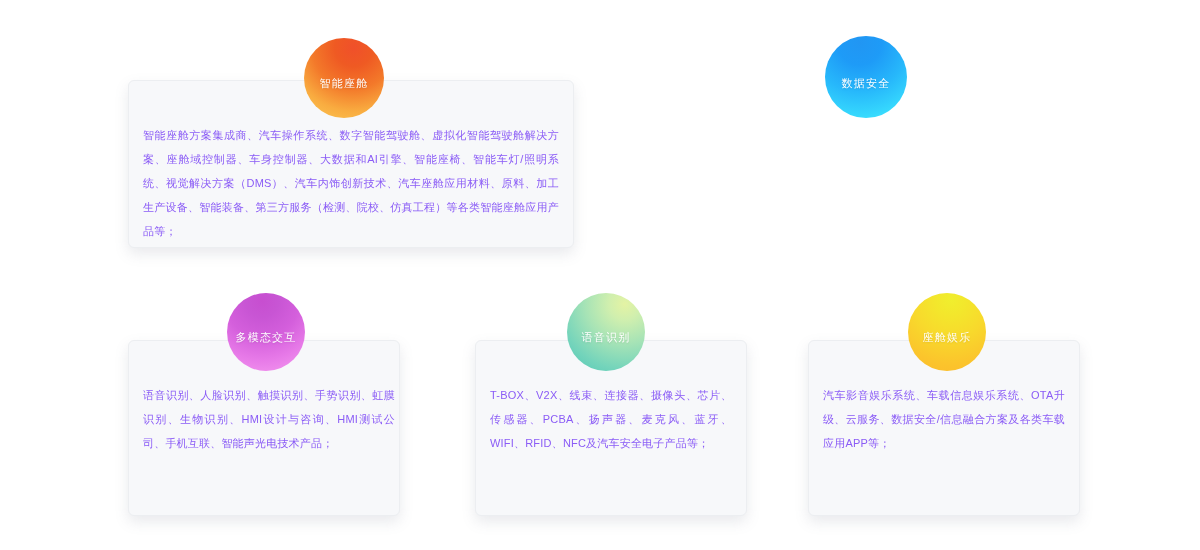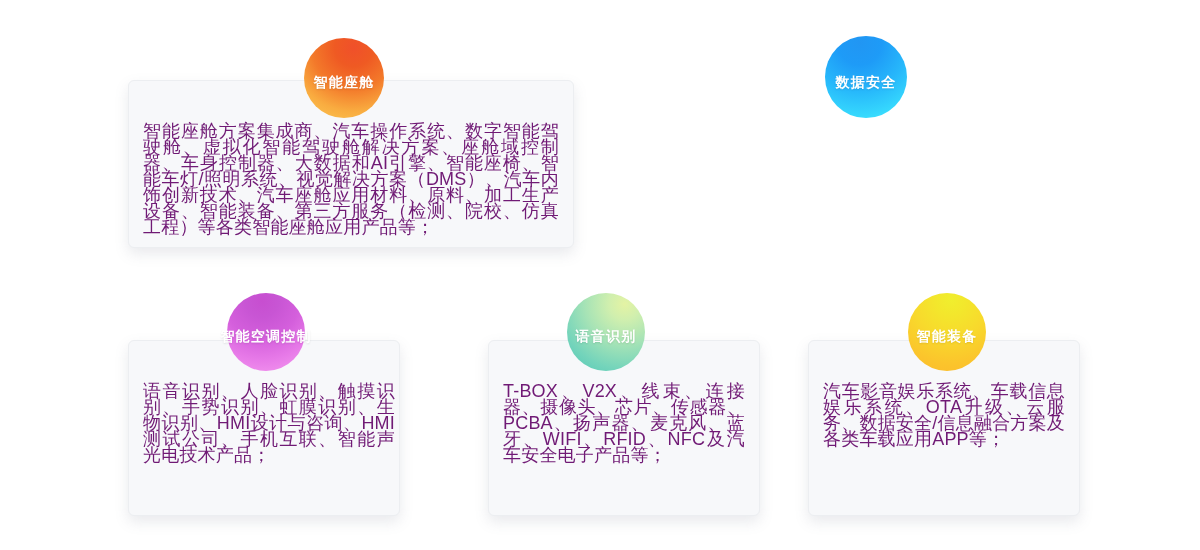--- a/index.html
+++ b/index.html
@@ -25,43 +25,43 @@
     background: #f7f8fa;
     border: 1px solid #eceef1;
     border-radius: 6px;
     box-shadow: 0 6px 14px rgba(120, 125, 140, 0.16);
   }
 
   .card-body {
     position: absolute;
     left: 0;
     right: 0;
-    color: #701a75;
-    font-size: 18px;
-    line-height: 16px;
+    color: #8b5cf6;
+    font-size: 11px;
+    line-height: 24px;
     text-align: justify;
     text-justify: inter-ideograph;
     letter-spacing: 0.2px;
     white-space: pre-wrap;
   }
 
   
   .badge {
     position: absolute;
     border-radius: 50%;
     display: flex;
     align-items: center;
     justify-content: center;
     z-index: 5;
   }
 
   .badge-label {
     color: #ffffff;
-    font-size: 14px;
-    font-weight: bold;
+    font-size: 11px;
+    font-weight: normal;
     letter-spacing: 1.2px;
     text-shadow: 0 1px 2px rgba(0, 0, 0, 0.10);
     white-space: nowrap;
     transform: translateY(4px);
   }
 
   
   #card-smart-cockpit {
     left: 128px;  top: 80px;
     width: 446px; height: 168px;
@@ -102,21 +102,21 @@
   }
 
   #badge-multimodal {
     left: 227px; top: 293px;
     width: 78px; height: 78px;
     background: radial-gradient(circle at 45% 10%, #c74ed0 0%, #c855d4 20%, #d45fdc 45%, #e77ae8 72%, #f59bf0 100%);
   }
   #badge-multimodal .badge-label { transform: translateY(5px); }
 
   #card-cockpit-electronics {
-    left: 488px;  top: 340px;
+    left: 475px;  top: 340px;
     width: 272px; height: 176px;
   }
   #card-cockpit-electronics .card-body {
     top: 42px; left: 14px; right: 14px;
   }
 
   #badge-cockpit-electronics {
     left: 567px; top: 293px;
     width: 78px; height: 78px;
     background: radial-gradient(circle at 74% 14%, #e4f3a4 0%, #d0efae 18%, #a6e3b6 45%, #74d4bb 74%, #4fc6b6 100%);
@@ -151,30 +151,30 @@
   </div>
 
   <div class="badge" id="badge-cockpit-display">
     <span class="badge-label">数据安全</span>
   </div>
 
   <div class="card" id="card-multimodal">
     <p class="card-body">语音识别、人脸识别、触摸识别、手势识别、虹膜识别、生物识别、HMI设计与咨询、HMI测试公司、手机互联、智能声光电技术产品；</p>
   </div>
   <div class="badge" id="badge-multimodal">
-    <span class="badge-label">智能空调控制</span>
+    <span class="badge-label">多模态交互</span>
   </div>
 
   <div class="card" id="card-cockpit-electronics">
     <p class="card-body">T-BOX、V2X、线束、连接器、摄像头、芯片、传感器、PCBA、扬声器、麦克风、蓝牙、WIFI、RFID、NFC及汽车安全电子产品等；</p>
   </div>
   <div class="badge" id="badge-cockpit-electronics">
     <span class="badge-label">语音识别</span>
   </div>
 
   <div class="card" id="card-cockpit-entertainment">
     <p class="card-body">汽车影音娱乐系统、车载信息娱乐系统、OTA升级、云服务、数据安全/信息融合方案及各类车载应用APP等；</p>
   </div>
   <div class="badge" id="badge-cockpit-entertainment">
-    <span class="badge-label">智能装备</span>
+    <span class="badge-label">座舱娱乐</span>
   </div>
 
 </div>
 
 </body></html>

